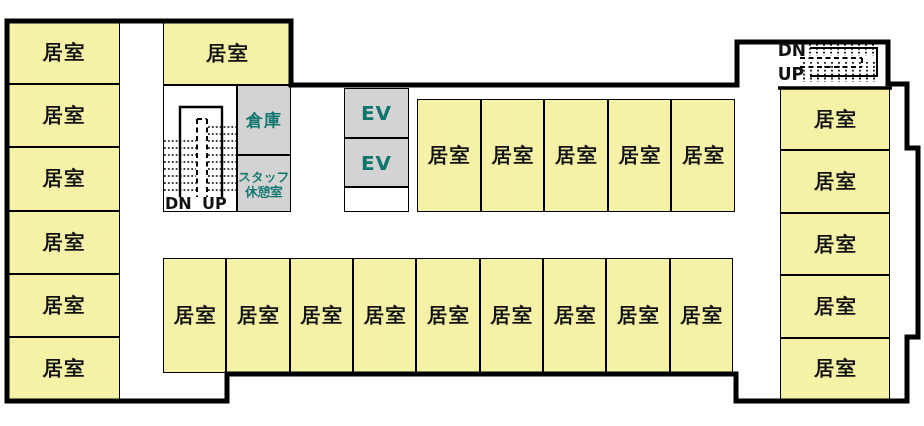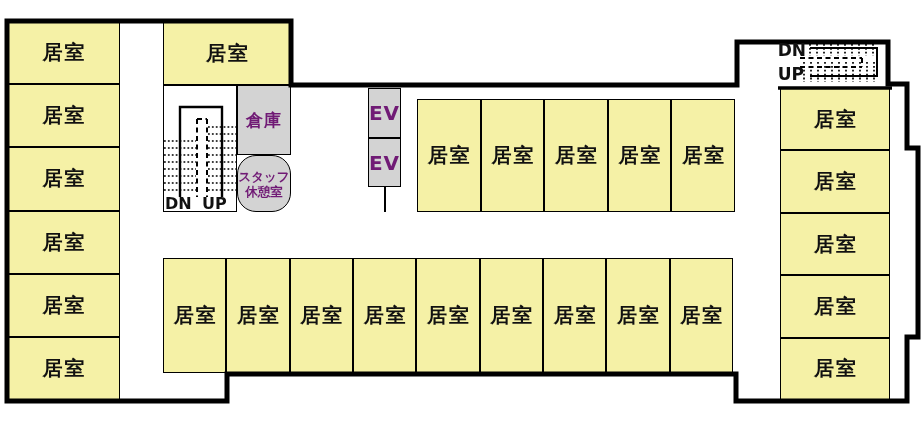--- a/index.html
+++ b/index.html
@@ -13,24 +13,24 @@
   .room{
     flex:1;display:flex;align-items:center;justify-content:center;
     background:#F5F1A6;border:1.6px solid #000;box-sizing:border-box;
     font-size:20px;font-weight:700;letter-spacing:2px;text-indent:2px;color:#111;
     overflow:hidden;white-space:nowrap;
   }
   .cell{
     display:flex;align-items:center;justify-content:center;
     border:1.6px solid #000;box-sizing:border-box;overflow:hidden;
   }
-  .service{background:#D3D3D3;font-weight:700;color:#701a75;}
+  .service{background:#D3D3D3;font-weight:700;color:#0f766e;}
   .ev{font-size:20px;font-weight:600;letter-spacing:1px;}
   .storage{font-size:17px;letter-spacing:1px;}
-  .staff{flex-direction:column;font-size:12.5px;line-height:1.2;text-align:center;border-radius:19px;}
+  .staff{flex-direction:column;font-size:12.5px;line-height:1.2;text-align:center;}
   .blankcell{background:#ffffff;}
   .stairwell{background:transparent;}
   svg.overlay{position:absolute;left:0;top:0;pointer-events:none;z-index:10;}
   svg.overlay text{font-family:"DejaVu Sans",sans-serif;fill:#111;}
 </style>
 </head>
 <body>
 
 <div class="plan">
 
@@ -67,21 +67,21 @@
       <div class="cell service storage" style="height:70px;">
           <span>倉庫</span>
         </div>
       <div class="cell service staff" style="flex:1;">
         <span>スタッフ</span>
         <span>休憩室</span>
       </div>
     </div>
   </div>
 
-  <div class="zone col" style="left:352px;top:88px;width:65px;height:124px;align-items:center;">
+  <div class="zone col" style="left:344px;top:88px;width:65px;height:124px;">
     <div class="cell service ev" style="height:50px;">
         <span>EV</span>
       </div>
     <div class="cell service ev" style="height:49px;">
         <span>EV</span>
       </div>
     <div class="cell blankcell" style="flex:1;"></div>
   </div>
 
   <div class="zone row" style="left:417px;top:99px;width:318px;height:113px;">

